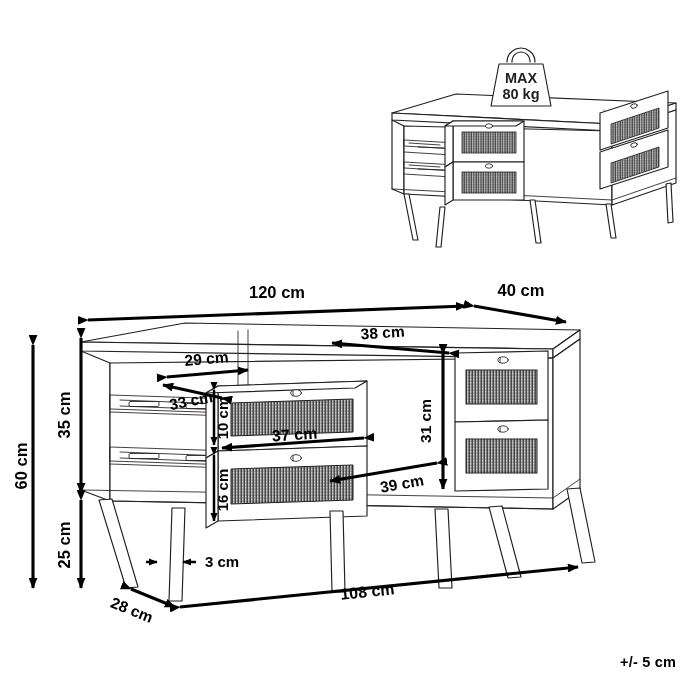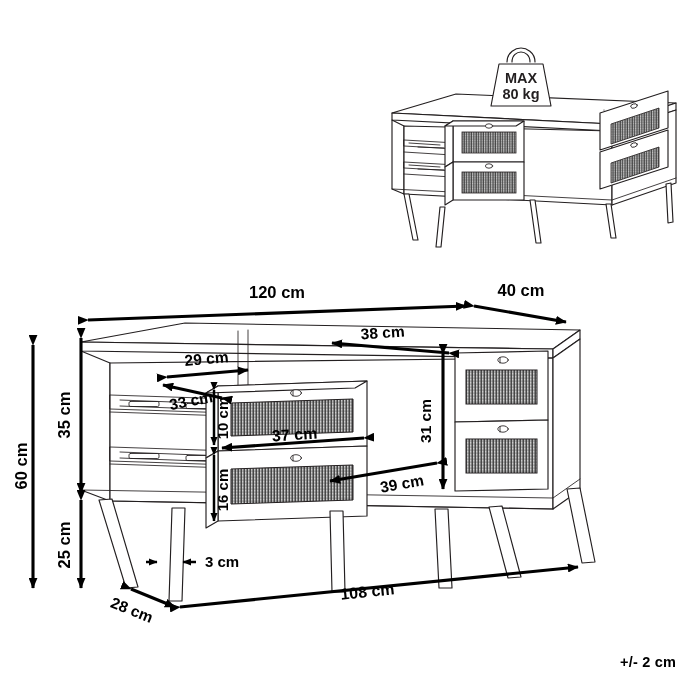--- a/index.html
+++ b/index.html
@@ -207,14 +207,14 @@
       <text class="dtxt" x="130" y="615" font-size="15.5" text-anchor="middle" transform="rotate(22 130 615)">28 cm</text>
 
       <path class="dim" d="M180,607 L578,567" marker-start="url(#ah)" marker-end="url(#ah)"></path>
       <text class="dtxt" x="368" y="597" font-size="16" text-anchor="middle" transform="rotate(-6 368 597)">108 cm</text>
     </g>
 
     <text class="wlabel" x="521" y="83" font-size="14.5" text-anchor="middle">MAX</text>
     <text class="wlabel" x="521" y="99" font-size="14.5" text-anchor="middle">80 kg</text>
   </svg>
 
-  <div class="tol">+/- 2 cm</div>
+  <div class="tol">+/- 5 cm</div>
 </div>
 
 </body></html>

